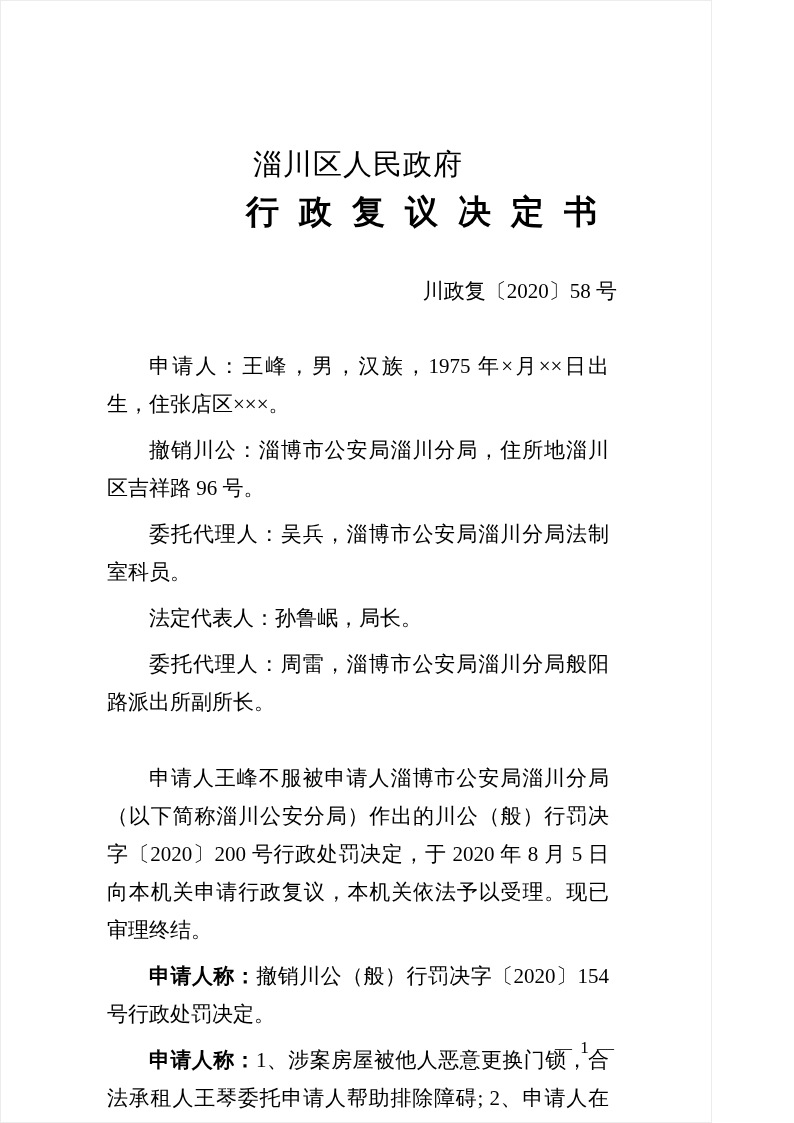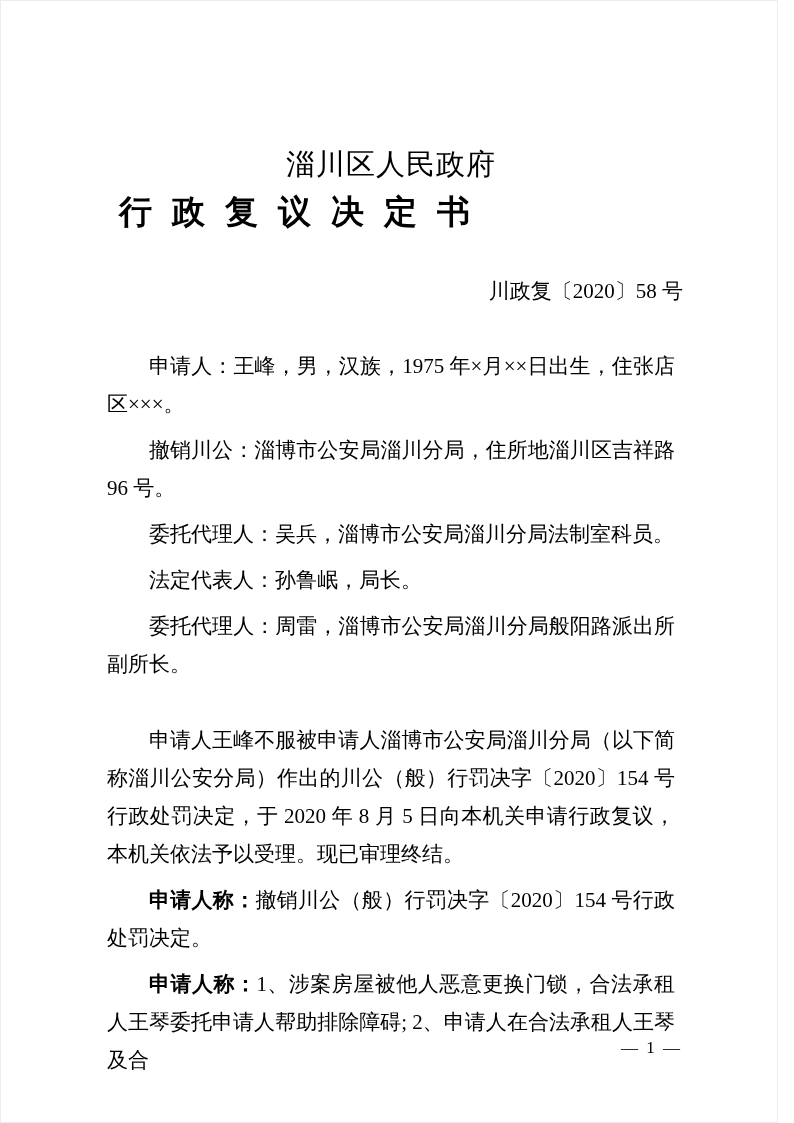--- a/index.html
+++ b/index.html
@@ -2,42 +2,42 @@
 <html><head>
 <meta charset="utf-8">
 <style>
   html, body {
     margin: 0;
     padding: 0;
     background: #ffffff;
   }
   .page {
     position: relative;
-    width: 778px;
+    width: 712px;
     height: 1123px;
     background: #ffffff;
     box-sizing: border-box;
     border: 1px solid #ececec;
     font-family: "Liberation Serif", "DejaVu Serif", serif;
     color: #000000;
     overflow: hidden;
   }
   .content {
     padding: 143px 94px 0 98px;
   }
   .org-title {
     text-align: center;
     font-size: 29px;
     line-height: 40px;
     font-weight: normal;
     margin: 0;
     letter-spacing: 1px;
   }
   .doc-title {
-    text-align: left;
+    text-align: right;
     font-size: 33px;
     line-height: 48px;
     font-weight: bold;
     letter-spacing: 20px;
     padding-left: 20px; 
     margin: 4px 0 0 0;
   }
   .doc-no {
     text-align: right;
     font-size: 21px;
@@ -86,21 +86,21 @@
       <p><span>申请人：</span><span>王峰，男，汉族，1975 年×月××日出生，住张店区×××。</span></p>
 
       <p><span>撤销川公：</span><span>淄博市公安局淄川分局，住所地淄川区吉祥路 96 号。</span></p>
 
       <p><span>委托代理人：</span><span>吴兵，淄博市公安局淄川分局法制室科员。</span></p>
 
       <p><span>法定代表人：</span><span>孙鲁岷，局长。</span></p>
 
       <p><span>委托代理人：</span><span>周雷，淄博市公安局淄川分局般阳路派出所副所长。</span></p>
 
-      <p class="gap-before"><span></span><span>申请人王峰不服被申请人淄博市公安局淄川分局（以下简称淄川公安分局）作出的川公（般）行罚决字〔2020〕154 号行政处罚决定，于 2020 年 8 月 5 日向本机关申请行政复议，本机关依法予以受理。现已审理终结。</span></p>
+      <p class="gap-before"><span></span><span>申请人王峰不服被申请人淄博市公安局淄川分局（以下简称淄川公安分局）作出的川公（般）行罚决字〔2020〕200 号行政处罚决定，于 2020 年 8 月 5 日向本机关申请行政复议，本机关依法予以受理。现已审理终结。</span></p>
 
       <p><span class="lbl-bold">申请人称：</span><span>撤销川公（般）行罚决字〔2020〕154 号行政处罚决定。</span></p>
 
       <p><span class="lbl-bold">申请人称：</span><span>1、涉案房屋被他人恶意更换门锁，合法承租人王琴委托申请人帮助排除障碍; 2、申请人在合法承租人王琴及合</span></p>
 
     </div>
   </div>
 
   <div class="page-footer">— 1 —</div>
 </div>

